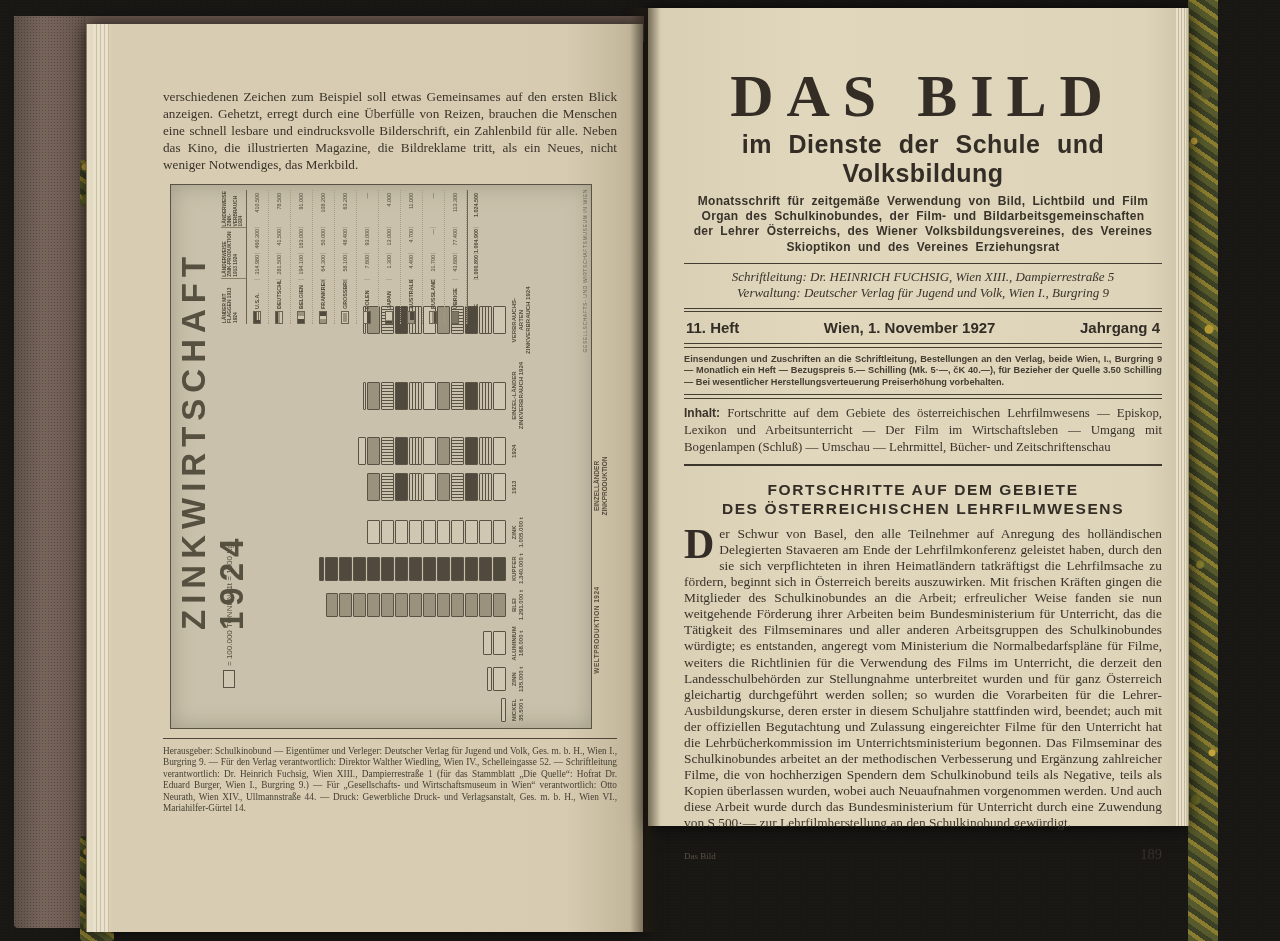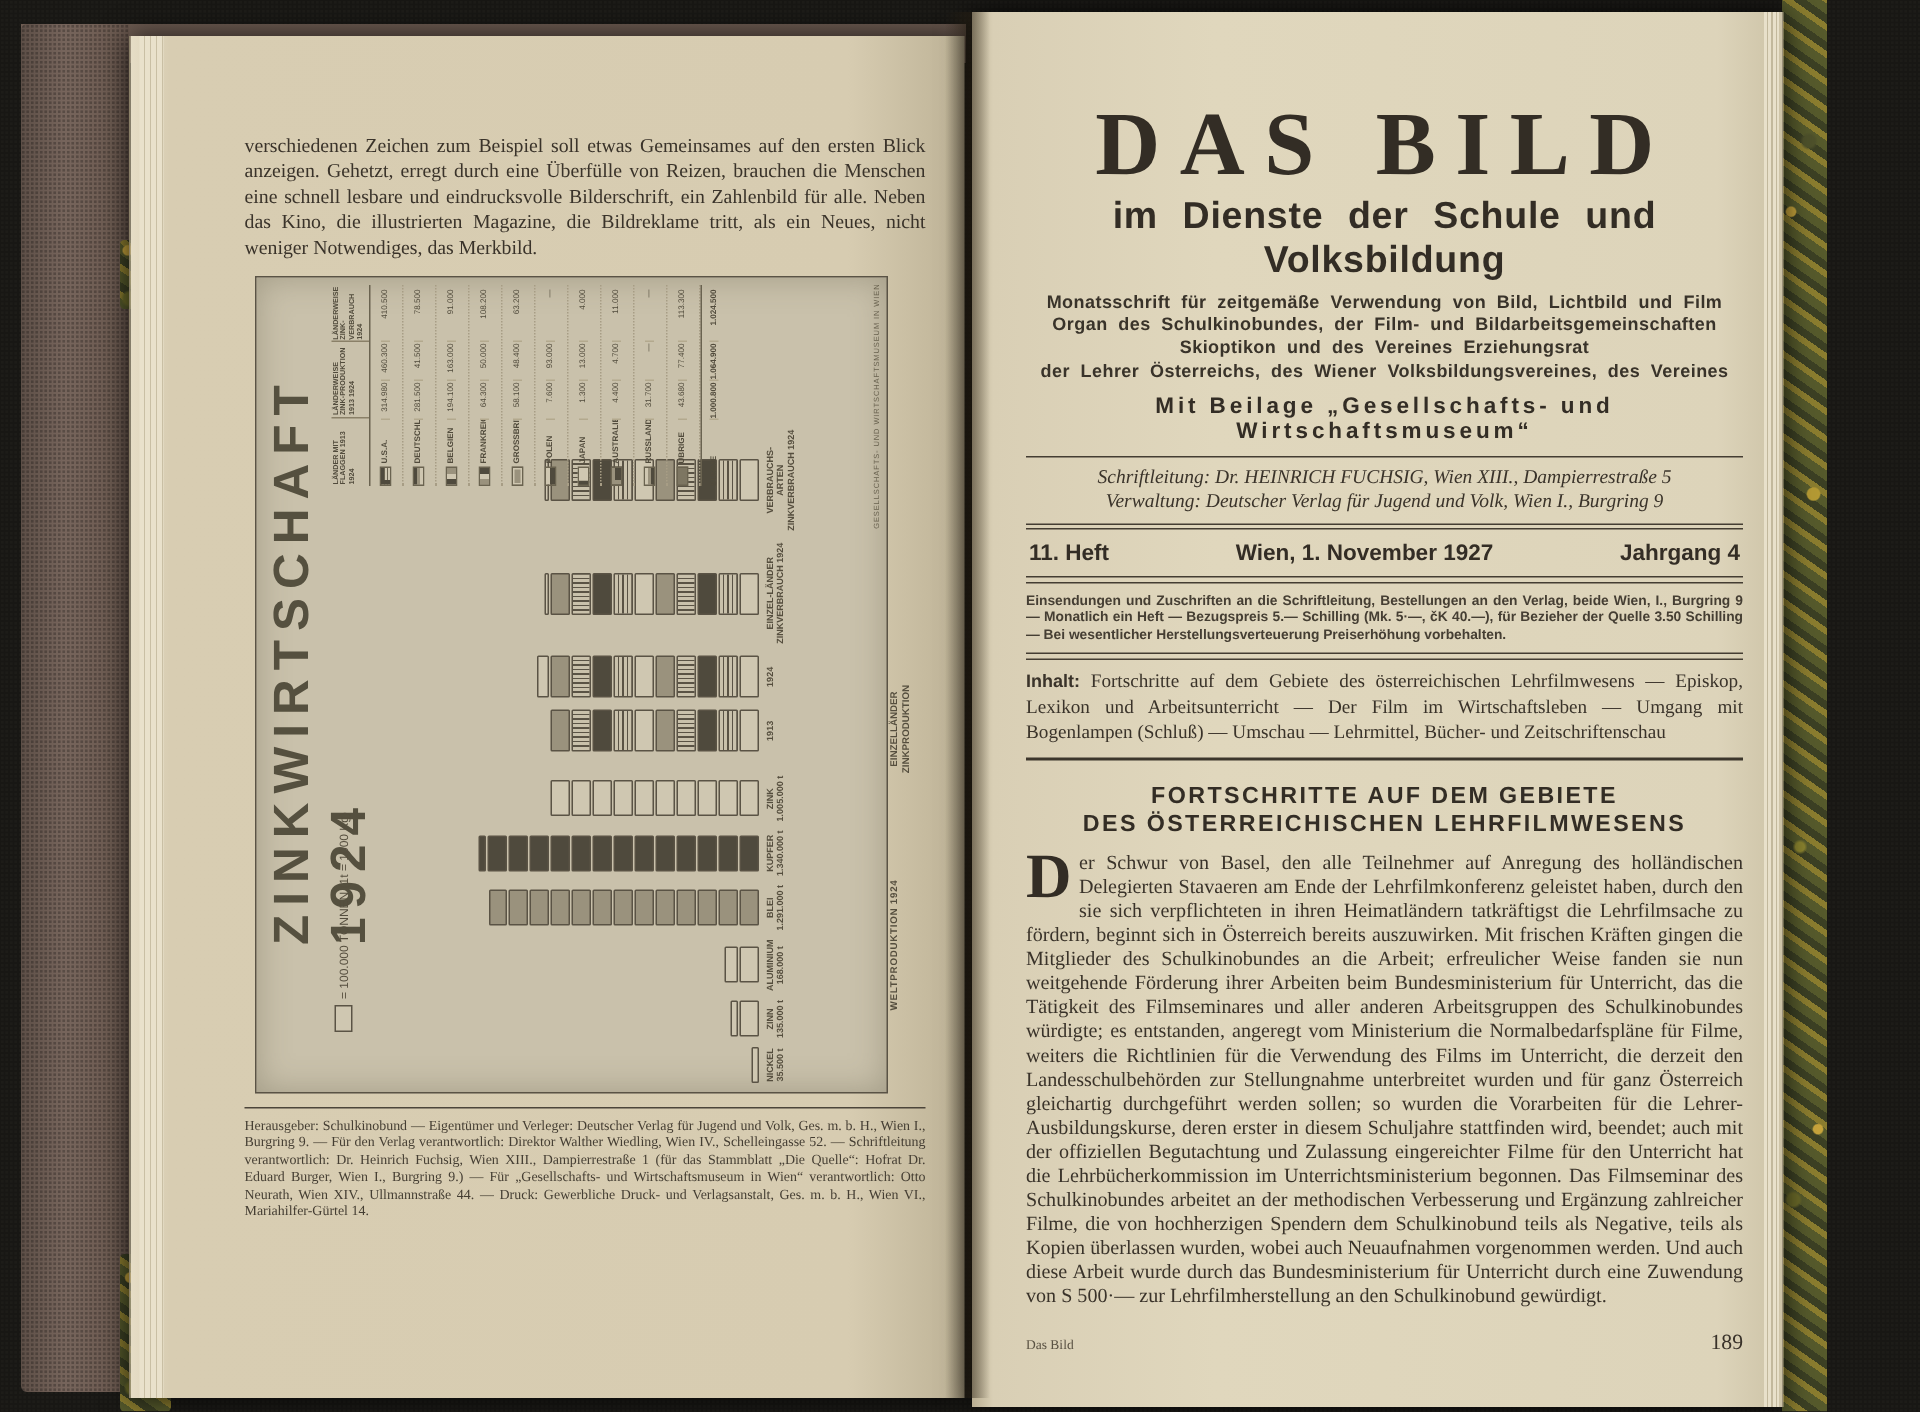--- a/index.html
+++ b/index.html
@@ -29,21 +29,21 @@
   .marble-right{position:absolute;right:62px;top:0;width:30px;height:941px;}
   .marble-bl{position:absolute;left:80px;top:836px;width:34px;height:105px;border-radius:3px;}
   .marble-l2{position:absolute;left:80px;top:160px;width:26px;height:46px;border-radius:3px;}
   
   .page{position:absolute;box-shadow:0 0 18px rgba(0,0,0,.8);}
   .page-left{left:86px;top:24px;width:556px;height:908px;
     background:linear-gradient(90deg,#e6ddc6 0,#d8cdb2 26px,#d7ccb1 86%,#bdb296 100%);
     border-left:1px solid #8a8068;}
   .page-left::before{content:"";position:absolute;left:6px;top:0;width:16px;height:100%;
     background:repeating-linear-gradient(90deg,#e9e1cb 0 3px,#c9bfa4 3px 4px);}
-  .page-right{left:648px;top:8px;width:540px;height:930px;
+  .page-right{left:648px;top:8px;width:540px;height:818px;
     background:linear-gradient(90deg,#b9ae92 0,#d9cfb5 14px,#e0d7bd 30%,#ddd4ba 92%,#cdc3a7 100%);
     border-right:1px solid #9a9078;}
   .page-right::after{content:"";position:absolute;right:2px;top:0;width:10px;height:100%;
     background:repeating-linear-gradient(90deg,#e8e0ca 0 2px,#c2b89c 2px 3px);}
   .gutter{position:absolute;left:630px;top:8px;width:30px;height:924px;
     background:linear-gradient(90deg,transparent,rgba(40,32,20,.45) 45%,rgba(40,32,20,.5) 55%,transparent);}
   
   .lcontent{position:relative;padding:64px 26px 0 76px;width:454px;}
   .intro{font-size:13.2px;line-height:17px;text-align:justify;margin:0;color:#3a332a;}
   .rights{font-size:12.4px;line-height:16px;text-align:center;margin:12px 0 0;color:#3a332a;}
@@ -401,24 +401,23 @@
     </div>
   </div>
 
   <div class="page page-right">
     <div class="rcontent">
       <h1 class="masthead-title">DAS BILD</h1>
       <div class="masthead-sub sans">im Dienste der Schule und Volksbildung</div>
       <div class="mast-lines sans">
         <div>Monatsschrift für zeitgemäße Verwendung von Bild, Lichtbild und Film</div>
         <div>Organ des Schulkinobundes, der Film- und Bildarbeitsgemeinschaften</div>
+        <div>der Lehrer Österreichs, des Wiener Volksbildungsvereines, des Vereines</div>
         <div>Skioptikon und des Vereines Erziehungsrat</div>
-        <div>der Lehrer Österreichs, des Wiener Volksbildungsvereines, des Vereines</div>
       </div>
-      <div class="beilage sans">Mit Beilage „Gesellschafts- und Wirtschaftsmuseum“</div>
       <hr class="rule1">
       <div class="ital">Schriftleitung: Dr. HEINRICH FUCHSIG, Wien XIII., Dampierrestraße 5</div>
       <div class="ital">Verwaltung: Deutscher Verlag für Jugend und Volk, Wien I., Burgring 9</div>
       <div class="dbl"></div>
       <div class="heftrow sans">
         <span>11. Heft</span>
         <span>Wien, 1. November 1927</span>
         <span>Jahrgang 4</span>
       </div>
       <div class="dbl"></div>

